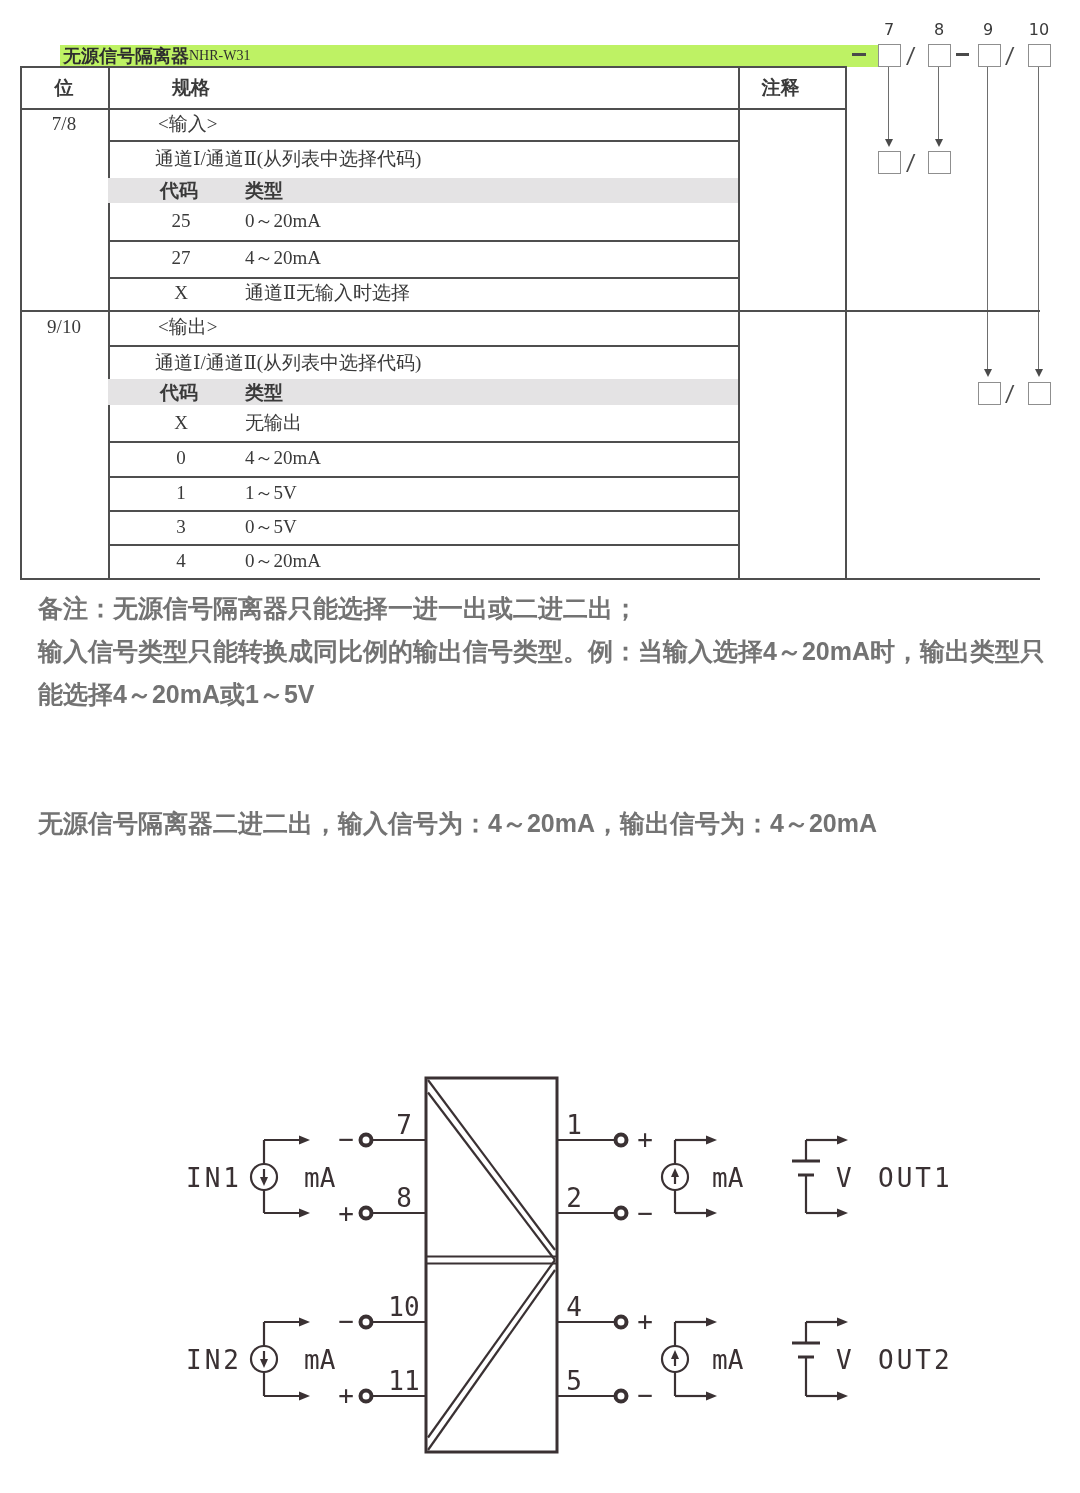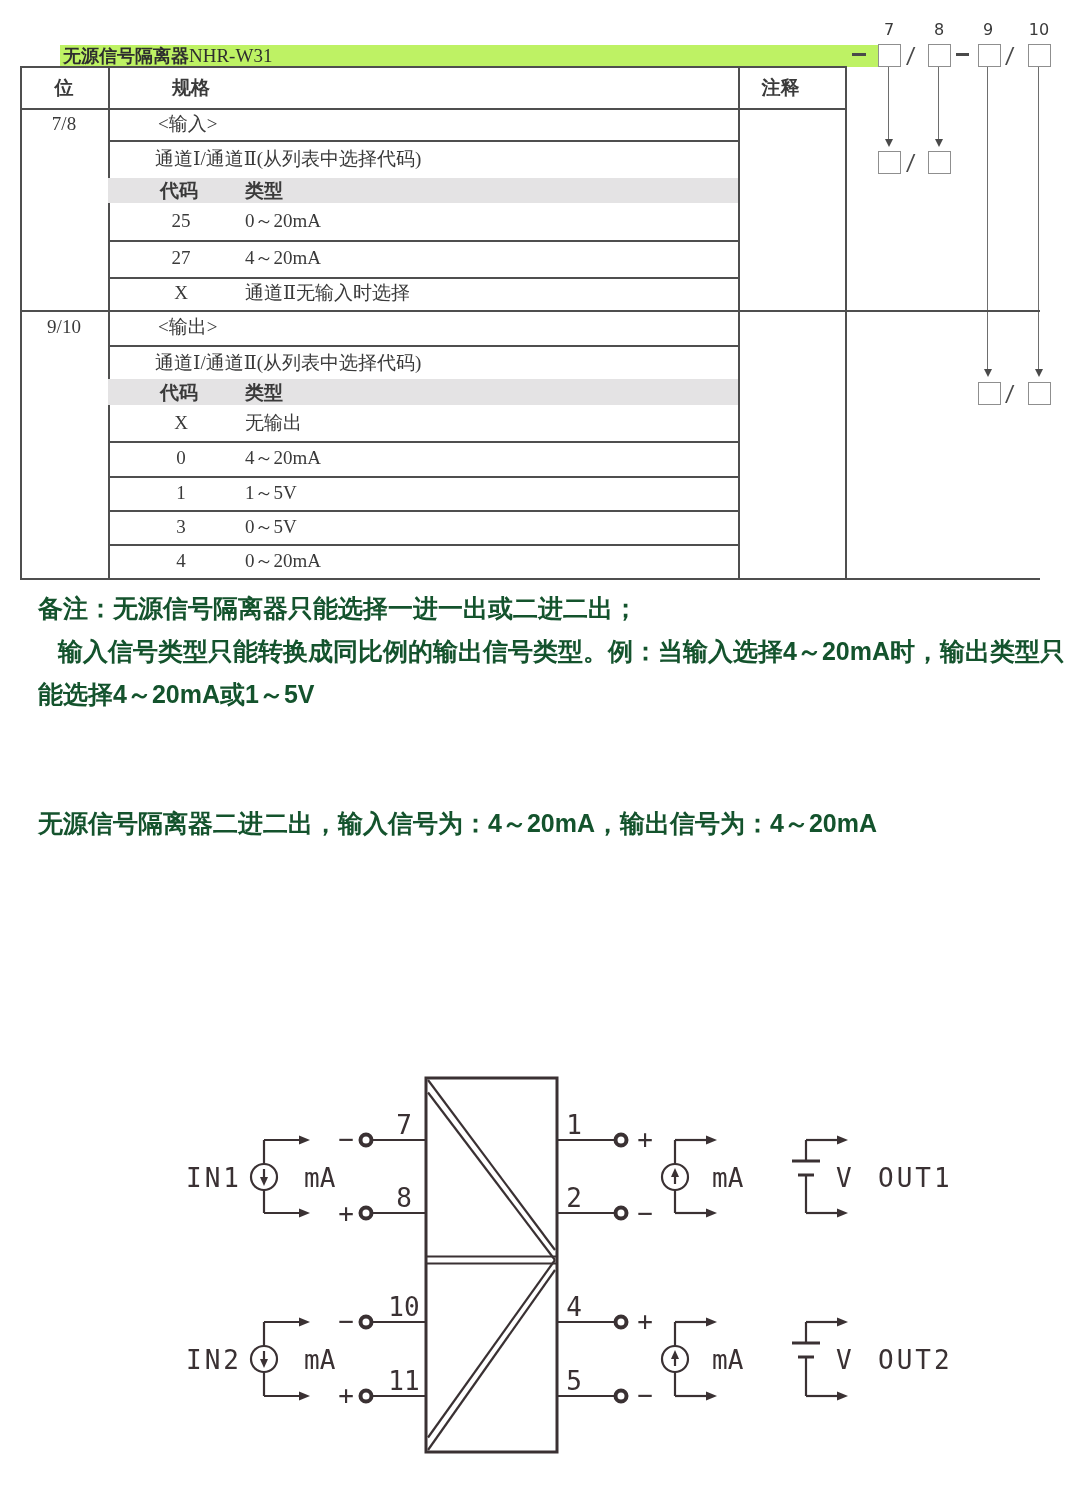--- a/index.html
+++ b/index.html
@@ -7,32 +7,32 @@
         font-family:"Liberation Sans",sans-serif;}
   .ln{position:absolute;background:#4f4f4f;}
   .serif{position:absolute;font-family:"Liberation Serif","DejaVu Serif",serif;color:#3a3a3a;
          font-size:19px;line-height:24px;white-space:nowrap;}
   .bold{font-weight:bold;}
   .ctr{text-align:center;}
   .strip{position:absolute;left:20px;top:45px;width:825px;height:22px;background:#bef264;
          display:flex;justify-content:flex-start;align-items:center;margin-left:40px;}
   .strip-title{font-family:"Liberation Serif","DejaVu Serif",serif;font-weight:bold;font-size:18px;
                color:#2e2e2e;padding-left:3px;white-space:nowrap;}
-  .strip-model{font-family:"Liberation Serif","DejaVu Serif",serif;font-size:19px;color:#2e2e2e;
+  .strip-model{font-family:"Liberation Serif","DejaVu Serif",serif;font-size:14px;color:#2e2e2e;
                padding-right:2px;white-space:nowrap;}
   .band{position:absolute;left:108px;width:630px;background:#e4e3e4;}
   .mbox{position:absolute;width:21px;height:21px;border:1.5px solid #8f8f8f;background:#fff;}
   .slash{position:absolute;font:22px "DejaVu Sans",sans-serif;color:#4a4a4a;transform:skewX(-6deg);}
   .digit{position:absolute;width:30px;text-align:center;font:16px "DejaVu Sans",sans-serif;color:#3a3a3a;}
   .dashm{position:absolute;height:3px;background:#4a4a4a;}
   .aline{position:absolute;width:1.3px;background:#6e6e6e;}
   .ahead{position:absolute;width:0;height:0;border-left:4px solid transparent;
          border-right:4px solid transparent;border-top:8px solid #4a4a4a;}
   .note{position:absolute;left:38px;font-family:"Liberation Sans",sans-serif;font-weight:bold;
-        font-size:25px;color:#14532d;white-space:nowrap;}
+        font-size:25px;color:#737373;white-space:nowrap;}
   .banner{position:absolute;left:0;top:896px;width:1080px;height:124px;background:#d0cfd0;text-align:center;}
   .banner-title{font-family:"Liberation Sans",sans-serif;font-weight:bold;font-size:54px;
                 letter-spacing:3px;color:#141414;padding-top:12px;}
   .banner-sub{font-family:"Liberation Sans",sans-serif;font-size:24px;color:#222;margin-top:3px;
               transform:scaleX(.96);}
   svg text{font-family:"DejaVu Sans Mono","Liberation Mono",monospace;font-size:26px;fill:#3a3133;}
   svg text.wide{letter-spacing:3px;}
 </style>
 </head>
 <body>
@@ -120,21 +120,21 @@
   <span class="serif ctr" style="left:155px;top:446px;width:52px;">0</span>
   <span class="serif" style="left:245px;top:446px;">4～20mA</span>
   <span class="serif ctr" style="left:155px;top:481px;width:52px;">1</span>
   <span class="serif" style="left:245px;top:481px;">1～5V</span>
   <span class="serif ctr" style="left:155px;top:515px;width:52px;">3</span>
   <span class="serif" style="left:245px;top:515px;">0～5V</span>
   <span class="serif ctr" style="left:155px;top:549px;width:52px;">4</span>
   <span class="serif" style="left:245px;top:549px;">0～20mA</span>
 
   <div class="note" style="top:592px;">备注：无源信号隔离器只能选择一进一出或二进二出；</div>
-  <div class="note" style="top:635px;margin-left:20px;">输入信号类型只能转换成同比例的输出信号类型。例：当输入选择4～20mA时，输出类型只</div>
+  <div class="note" style="top:635px;">输入信号类型只能转换成同比例的输出信号类型。例：当输入选择4～20mA时，输出类型只</div>
   <div class="note" style="top:678px;">能选择4～20mA或1～5V</div>
   <div class="note" style="top:807px;">无源信号隔离器二进二出，输入信号为：4～20mA，输出信号为：4～20mA</div>
 
 
   <svg style="position:absolute;left:0;top:1060px;" width="1080" height="433" viewBox="0 0 1080 433">
     <g stroke="#3a3133" stroke-width="2.2" fill="none">
 
       <rect x="426" y="18" width="131" height="374" stroke-width="3"></rect>
       <line x1="427" y1="196.5" x2="556" y2="196.5"></line>
       <line x1="427" y1="203.5" x2="556" y2="203.5"></line>

